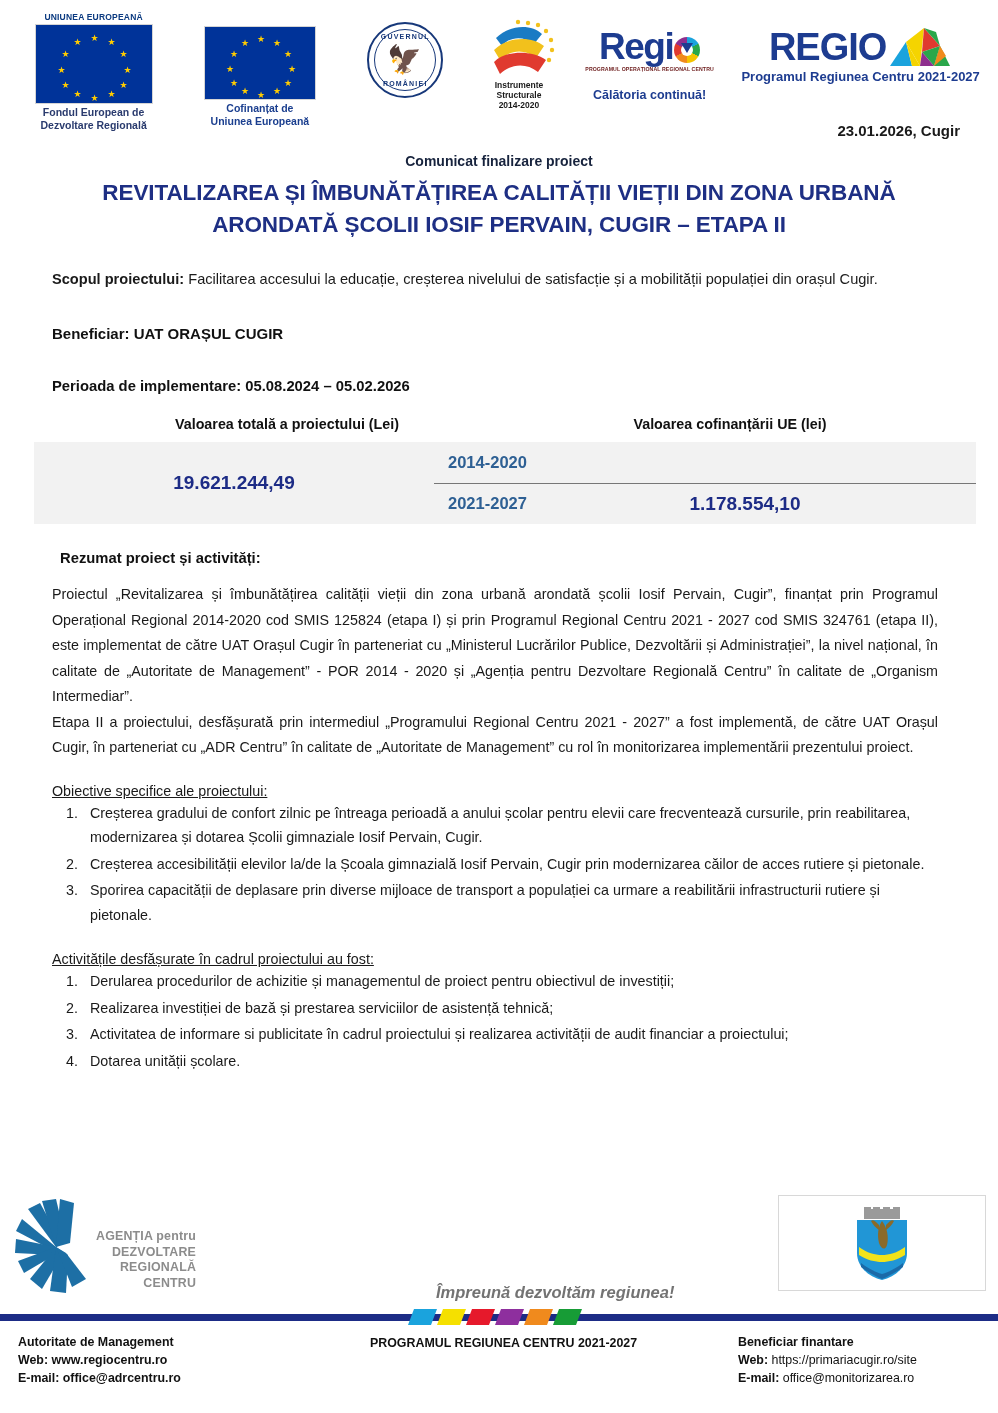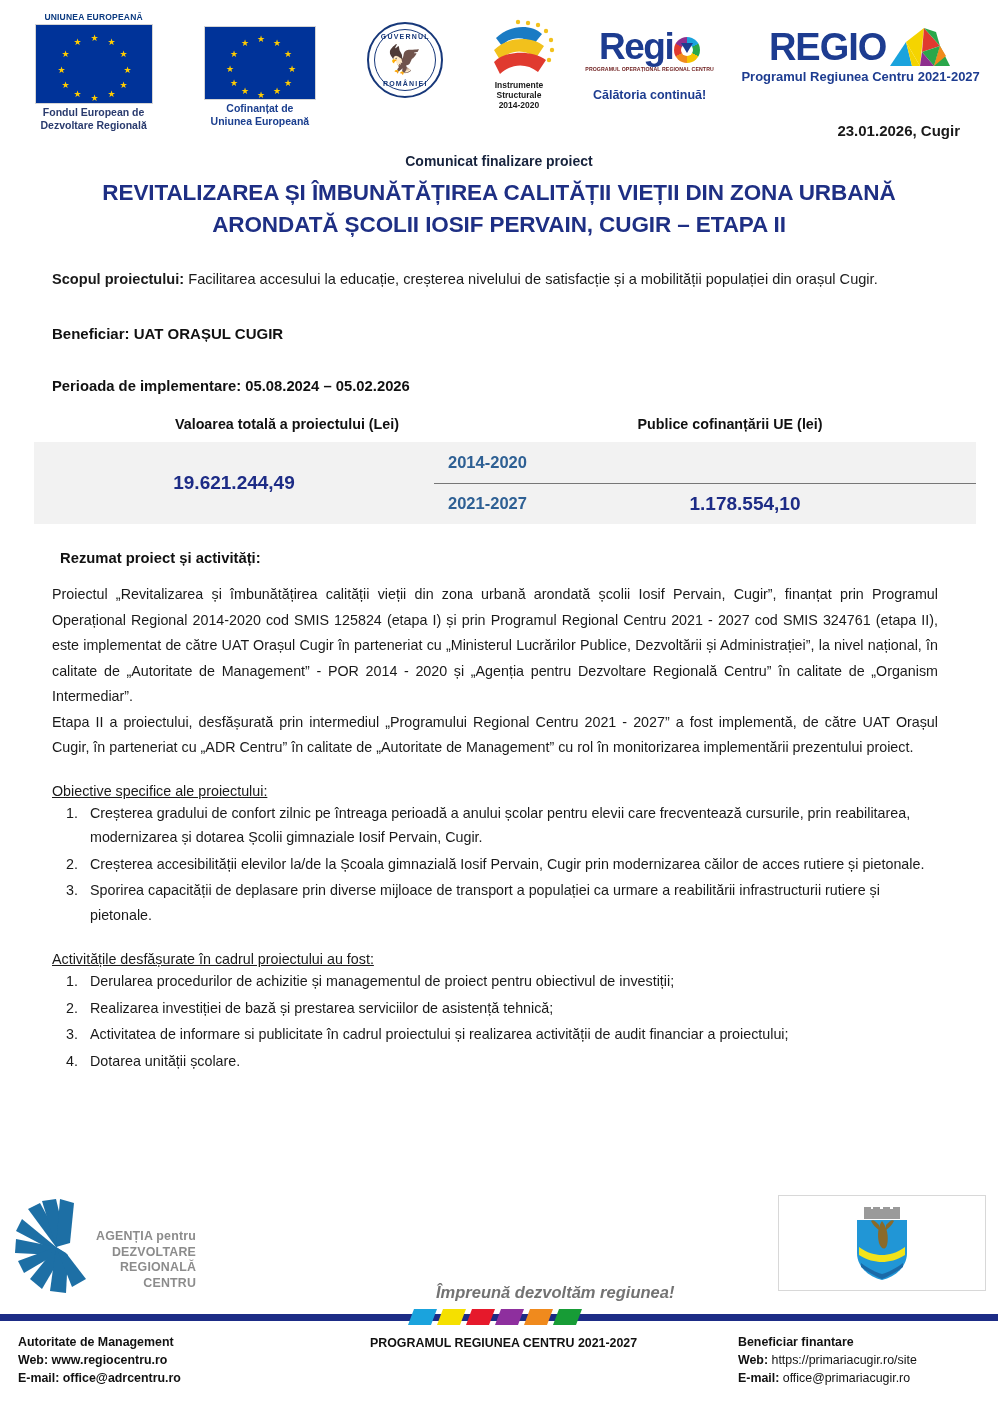--- a/index.html
+++ b/index.html
@@ -400,21 +400,21 @@
     <div class="scope">
       <b>Scopul proiectului:</b><span> Facilitarea accesului la educație, creșterea nivelului de satisfacție și a mobilității populației din orașul Cugir.</span>
     </div>
 
     <div class="beneficiary">Beneficiar: UAT ORAȘUL CUGIR</div>
 
     <div class="period">Perioada de implementare:  05.08.2024 – 05.02.2026</div>
 
     <div class="val-heads">
       <div class="val-head-left">Valoarea totală a proiectului (Lei)</div>
-      <div class="val-head-right">Publice cofinanțării UE (lei)</div>
+      <div class="val-head-right">Valoarea cofinanțării UE (lei)</div>
     </div>
   </div>
 
   <div class="val-table">
     <div class="val-total">19.621.244,49</div>
     <div class="val-right">
       <div class="val-row top">
         <div class="val-period">2014-2020</div>
       </div>
       <div class="val-row">
@@ -522,19 +522,19 @@
       </div>
       <div class="fc b">
         <div>PROGRAMUL REGIUNEA CENTRU 2021-2027</div>
       </div>
       <div class="fc c">
         <div class="ttl">Beneficiar finantare</div>
         <div>
           <b class="ttl">Web:</b><span class="val"> https://primariacugir.ro/site</span>
         </div>
         <div>
-          <b class="ttl">E-mail:</b><span class="val"> office@primariacugir.ro</span>
+          <b class="ttl">E-mail:</b><span class="val"> office@monitorizarea.ro</span>
         </div>
       </div>
     </div>
   </div>
 
 </div>
 
 </body></html>

